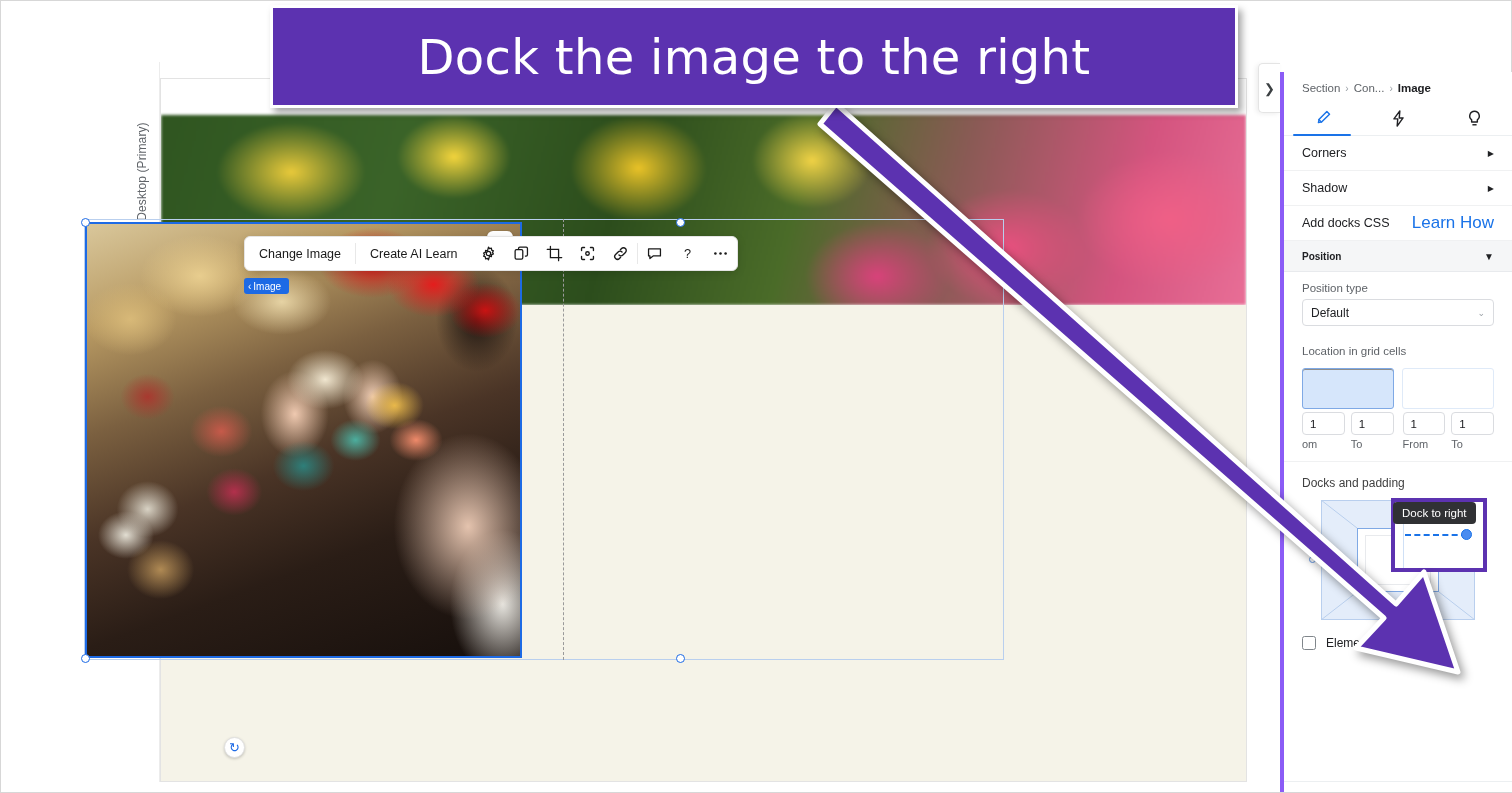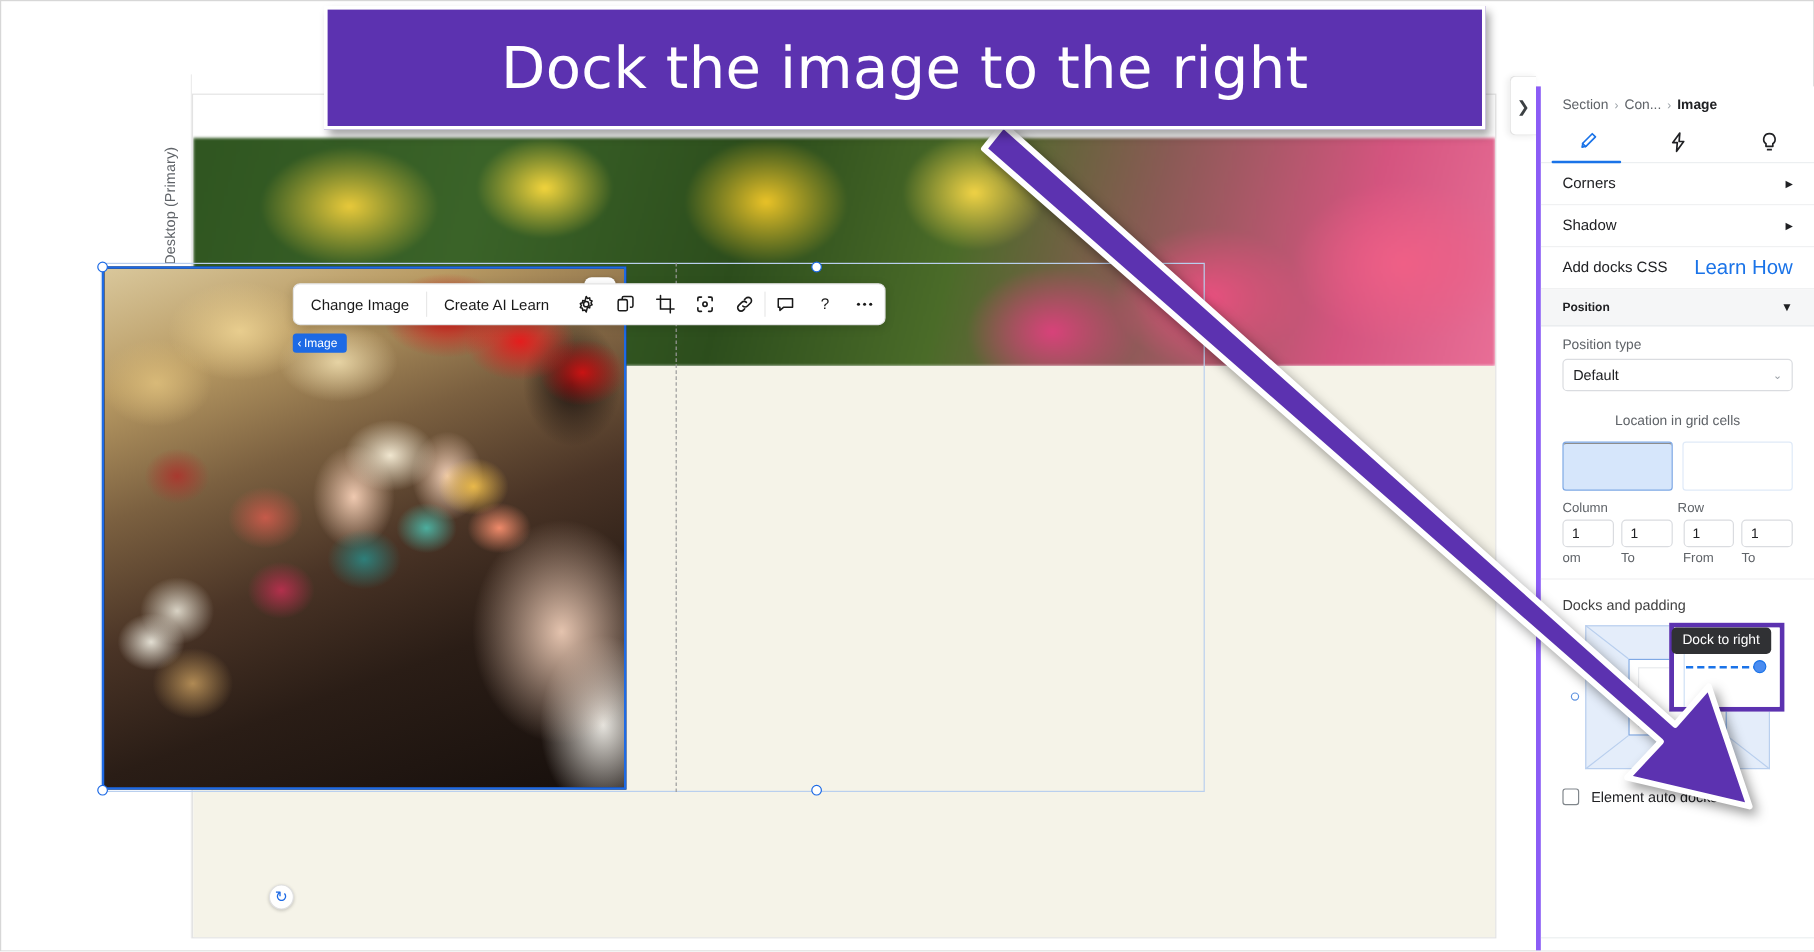--- a/index.html
+++ b/index.html
@@ -465,30 +465,26 @@
       <span>Position</span>
       <span class="caret">▼</span>
     </div>
 
     <div class="fld-label">Position type</div>
     <div class="select">
       <span>Default</span>
       <span class="sel-caret">⌄</span>
     </div>
 
-    <div class="fld-label" style="padding-top:19px;text-align:center;">Location in grid cells</div>
+    <div class="fld-label" style="padding-top:19px;">Location in grid cells</div>
     <div class="gridcells">
       <div class="gc sel"></div>
       <div class="gc empty"></div>
     </div>
 
-    <div class="colrow-labels">
-      <span class="crl">Column</span>
-      <span class="crl">Row</span>
-    </div>
     <div class="steppers">
       <div class="st-group">
         <div class="st">1</div>
         <div class="st">1</div>
       </div>
       <div class="st-group">
         <div class="st">1</div>
         <div class="st">1</div>
       </div>
     </div>

